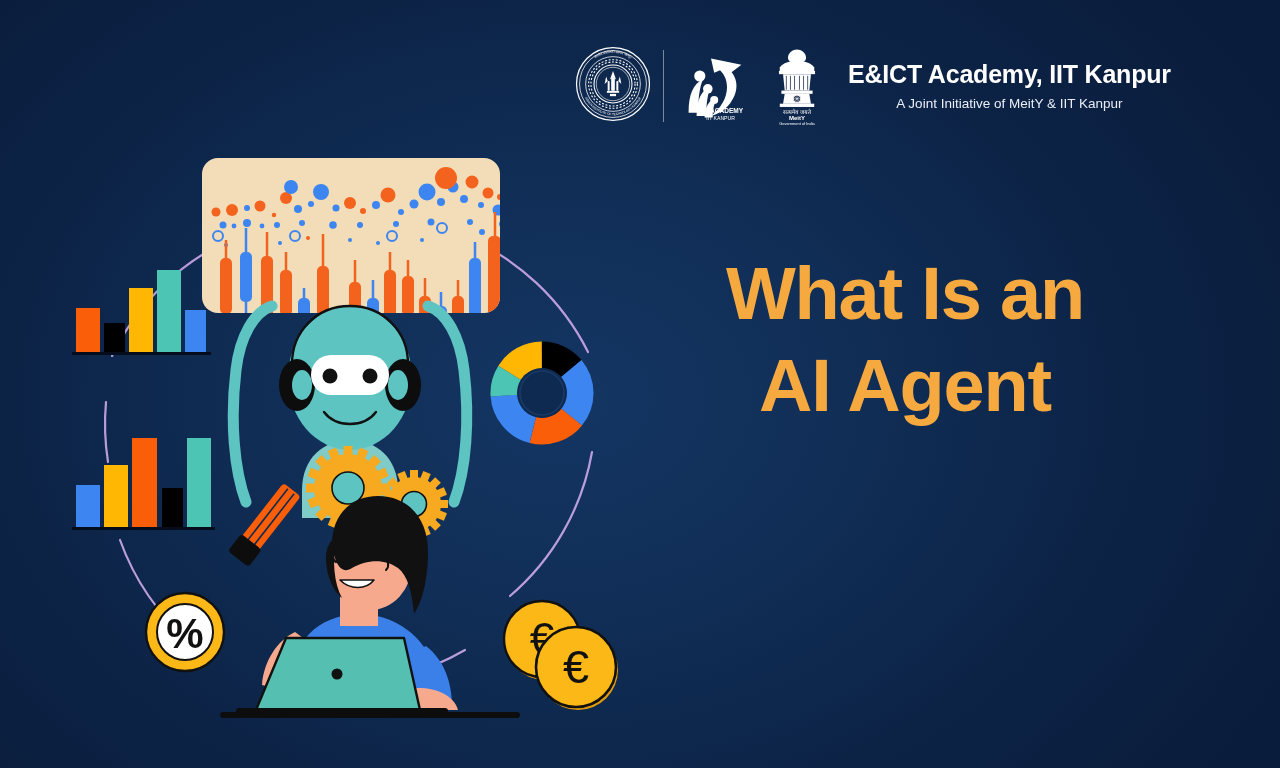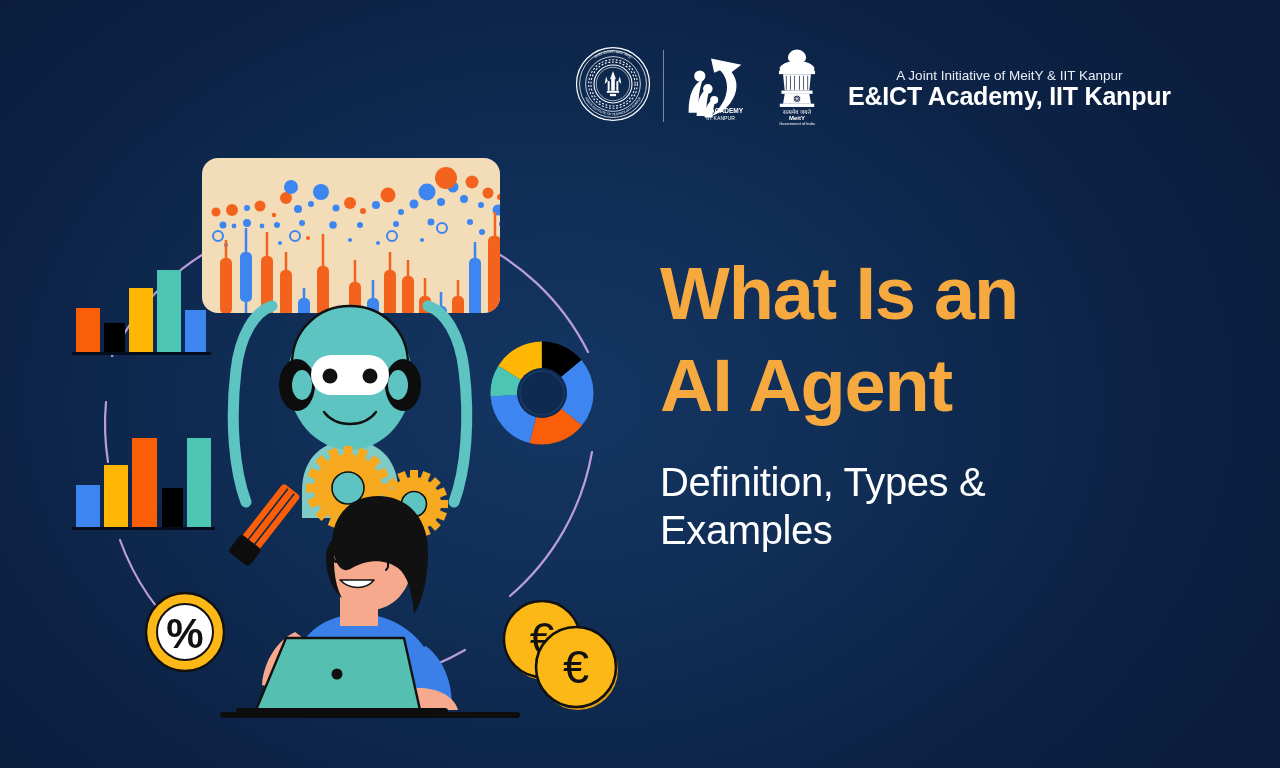--- a/index.html
+++ b/index.html
@@ -32,21 +32,21 @@
     color:#ffffff; font-size:25px; font-weight:bold; letter-spacing:-0.2px;
     white-space:nowrap; line-height:1.1;
   }
   #academy-tagline {
     color:#e9eef6; font-size:13.5px; font-weight:400; margin-top:7px;
     text-align:center; white-space:nowrap;
   }
 
   
   #headline-block {
-    position:absolute; left:660px; top:258px; width:490px; 
+    position:absolute; left:660px; top:258px; width:490px; text-align:center;
   }
   #main-title {
     color:#f5a93f; font-size:74px; font-weight:bold; line-height:0.97;
     letter-spacing:-1.2px;
   }
   #main-title .line2 { display:block;margin-top:20px; }
   #subtitle {
     color:#ffffff; font-size:40px; font-weight:400; line-height:1.22;
     margin-top:36px; letter-spacing:-0.4px;
   }
@@ -134,34 +134,30 @@
             <path d="M35 63.4 L35 72.6 M30.4 68 L39.6 68 M31.7 64.7 L38.3 71.3 M38.3 64.7 L31.7 71.3"></path>
           </g>
         </g>
         <text x="35" y="86" font-size="7" fill="#fff" text-anchor="middle" font-family="'Liberation Sans',sans-serif">सत्यमेव जयते</text>
         <text x="35" y="94" font-size="7.4" font-weight="bold" fill="#fff" text-anchor="middle" font-family="'Liberation Sans',sans-serif">MeitY</text>
         <text x="35" y="100" font-size="4.8" fill="#fff" text-anchor="middle" font-family="'Liberation Sans',sans-serif">Government of India</text>
       </svg>
     </div>
 
     <div id="brand-text">
+      <div id="academy-name">E&amp;ICT Academy, IIT Kanpur</div>
       <div id="academy-tagline">A Joint Initiative of MeitY &amp; IIT Kanpur</div>
-      <div id="academy-name">E&amp;ICT Academy, IIT Kanpur</div>
     </div>
   </div>
 
   <div id="headline-block">
     <h1 id="main-title">
       <span>What Is an</span>
       <span class="line2">AI Agent</span>
     </h1>
-    <div id="subtitle">
-      <span>Definition, Types &amp;</span>
-      <span class="line2">Examples</span>
-    </div>
   </div>
 
   <div id="illustration">
     <svg width="620" height="600" viewBox="0 0 620 600">
       <defs>
         <clipPath id="panel-clip">
           <rect x="162" y="18" width="298" height="155" rx="16"></rect>
         </clipPath>
         <clipPath id="coin-clip-a">
             <circle cx="38" cy="38" r="38"></circle>

